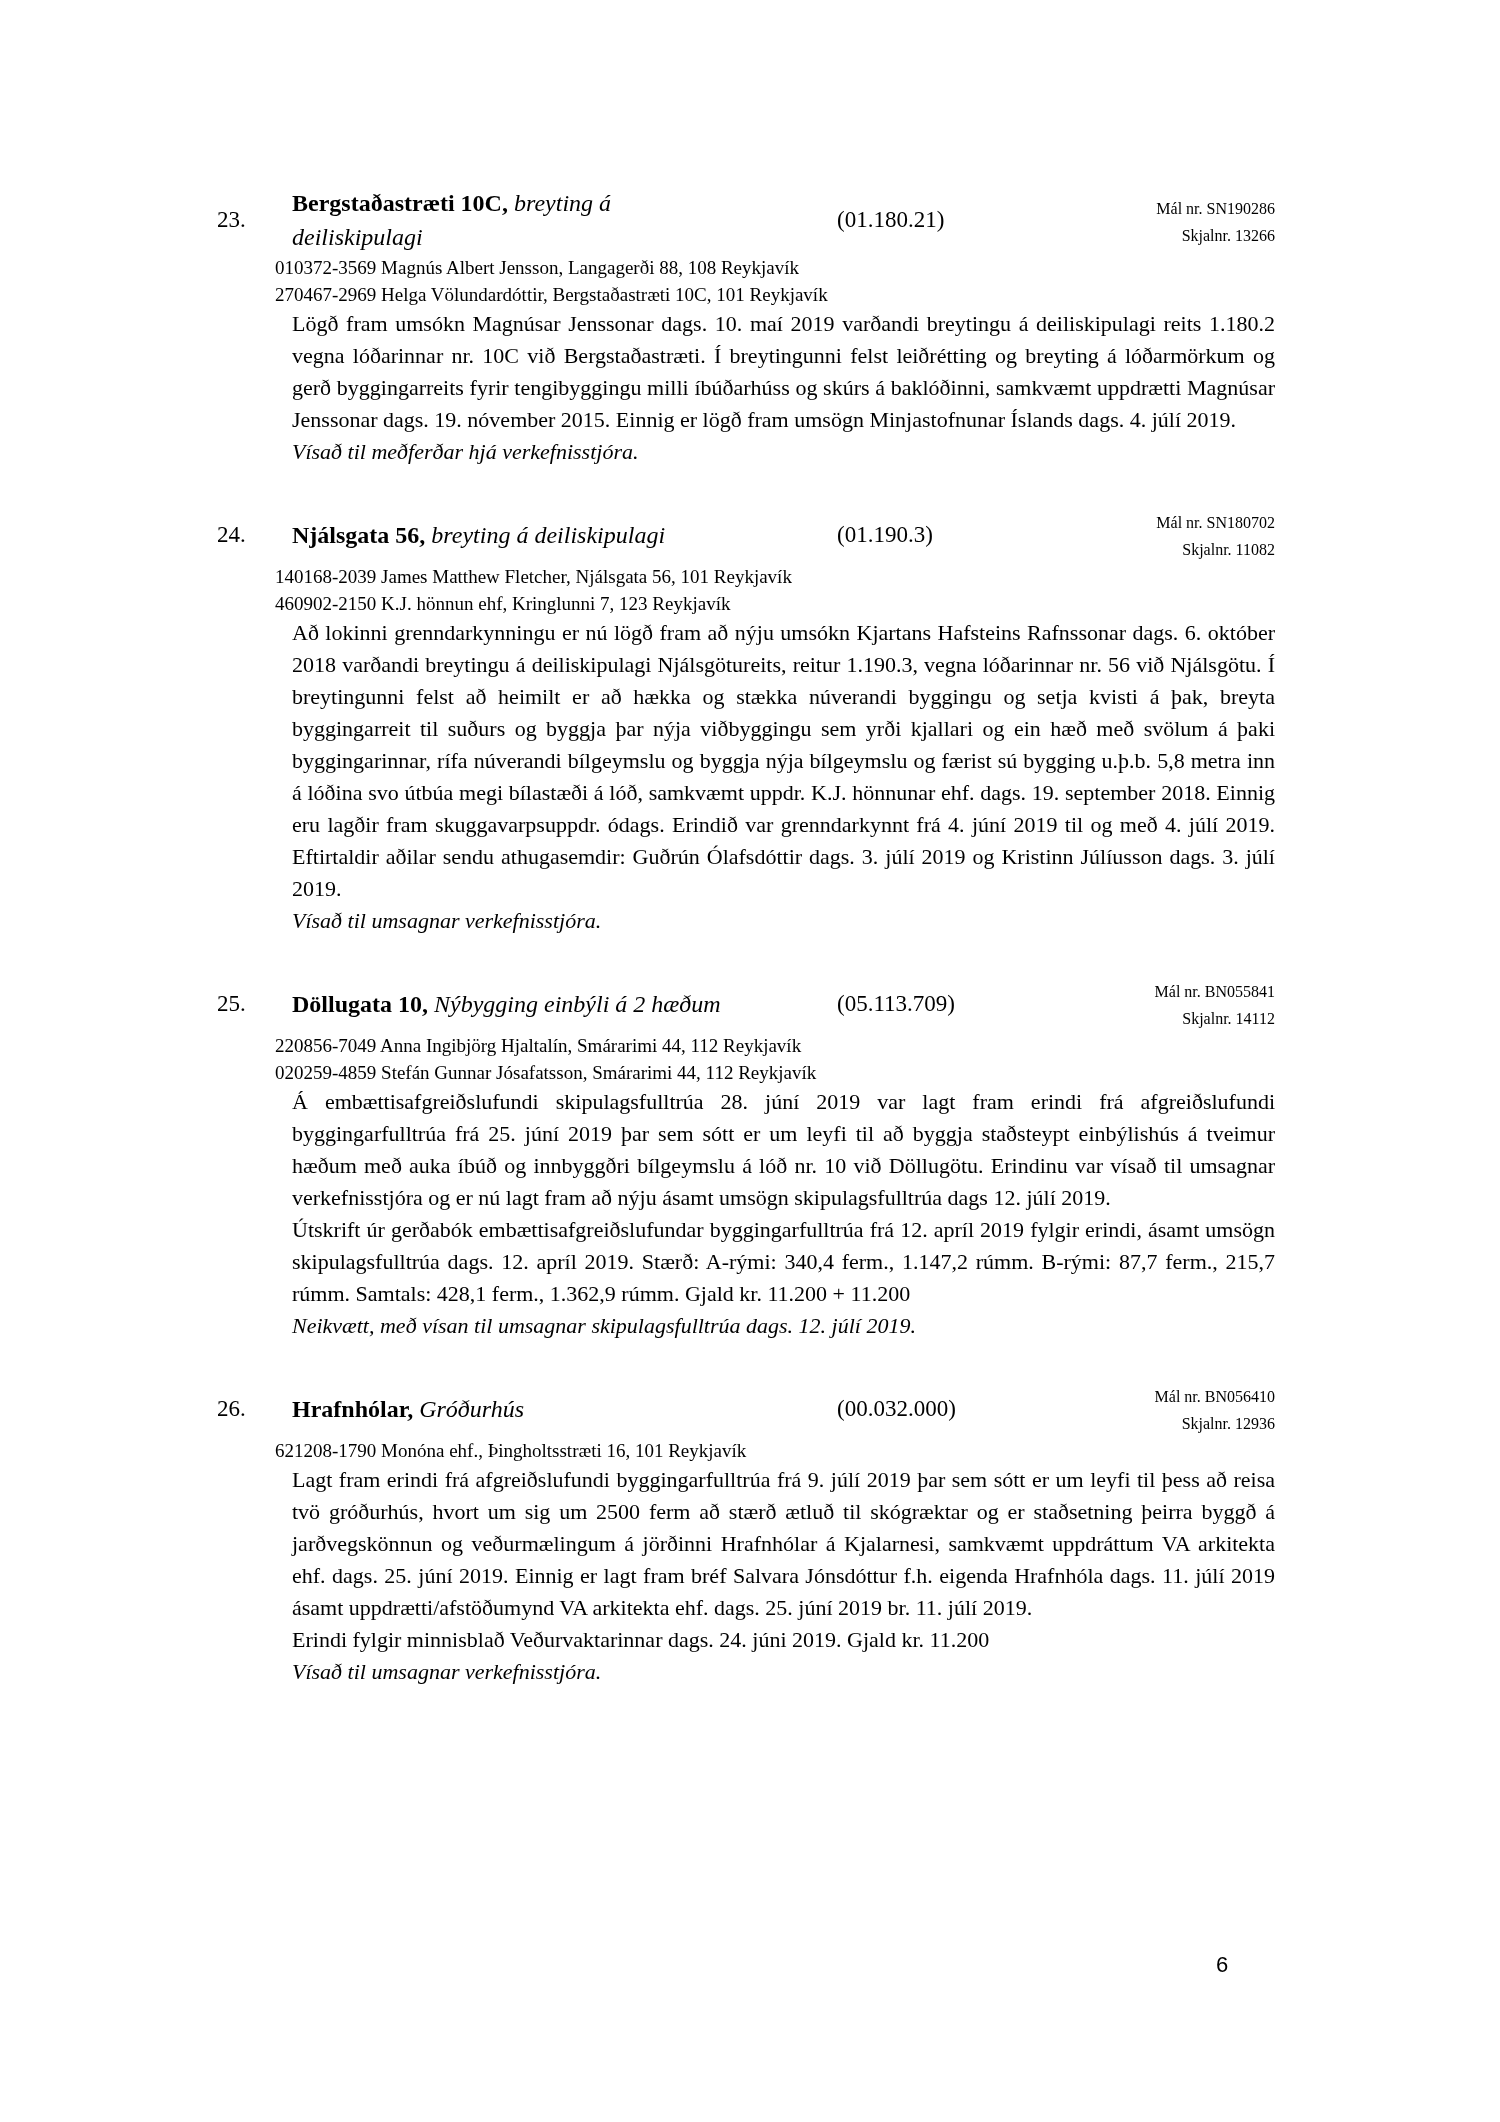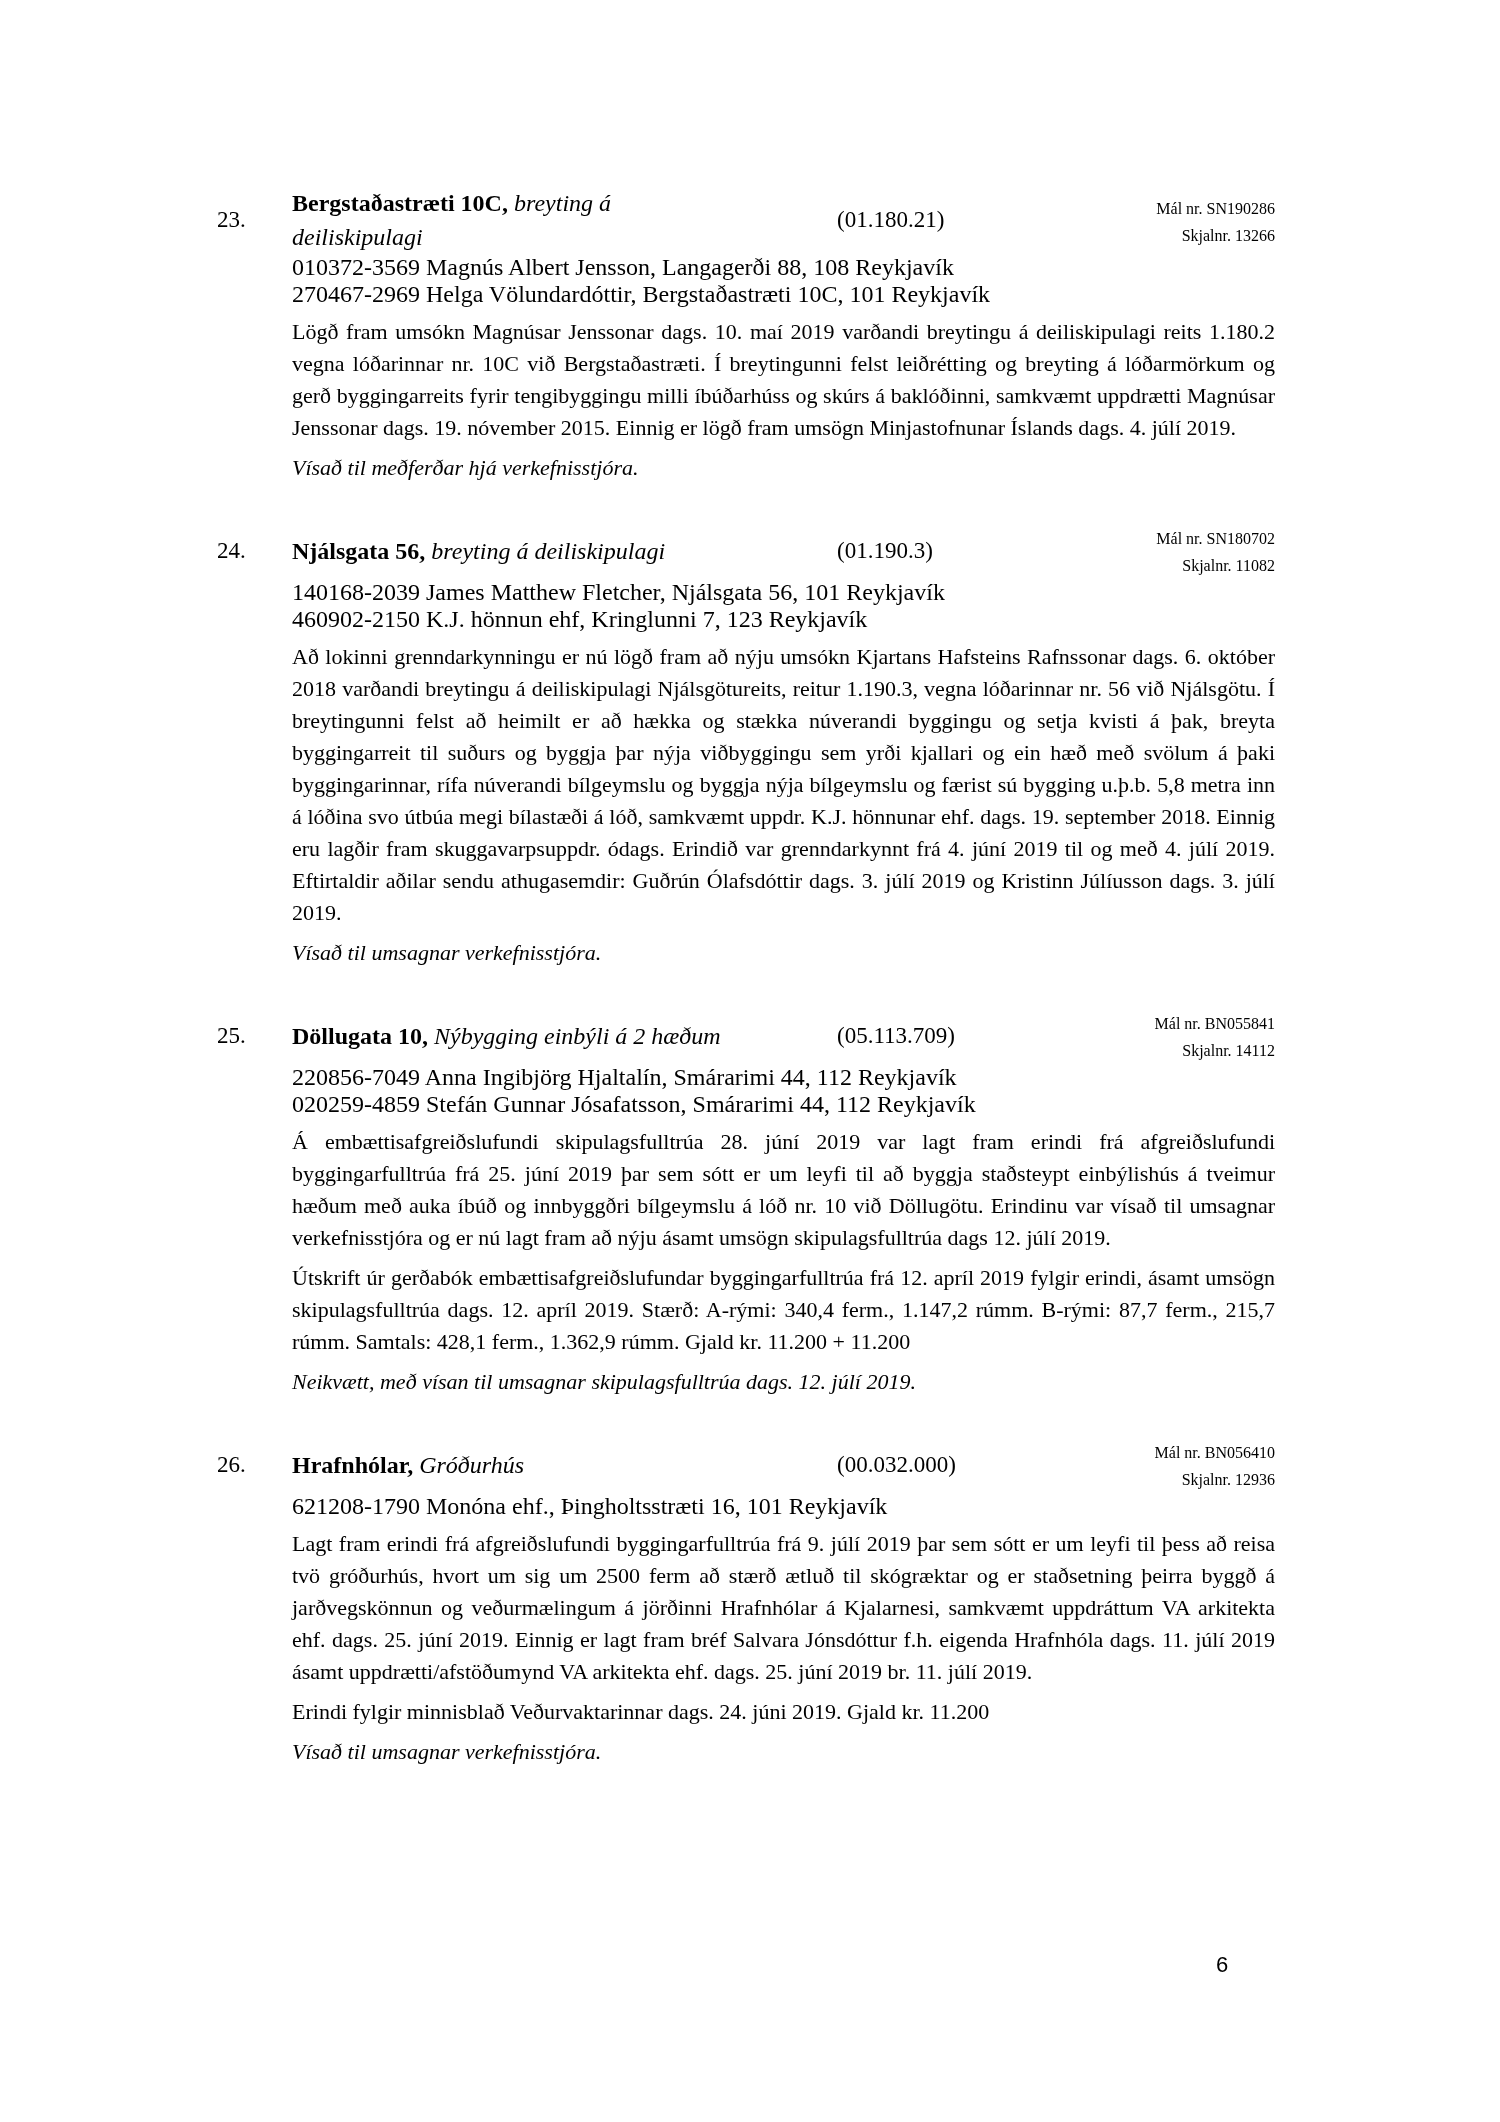--- a/index.html
+++ b/index.html
@@ -49,26 +49,26 @@
   }
   .refs {
     flex: 1;
     text-align: right;
     font-size: 16px;
     line-height: 27px;
     padding-top: 3px;
     white-space: nowrap;
   }
   .party {
-    margin-left: 75px;
-    font-size: 24px;
+    margin-left: 58px;
+    font-size: 19px;
     line-height: 27px;
   }
   .para {
-    margin: 8px 0 0 75px;
+    margin: 0 0 0 75px;
     font-size: 22px;
     line-height: 32px;
   }
   .justify { text-align: justify; }
   .italic { font-style: italic; }
   .page-number {
     position: absolute;
     left: 1216px;
     top: 1952px;
     font-family: "Liberation Sans", sans-serif;

